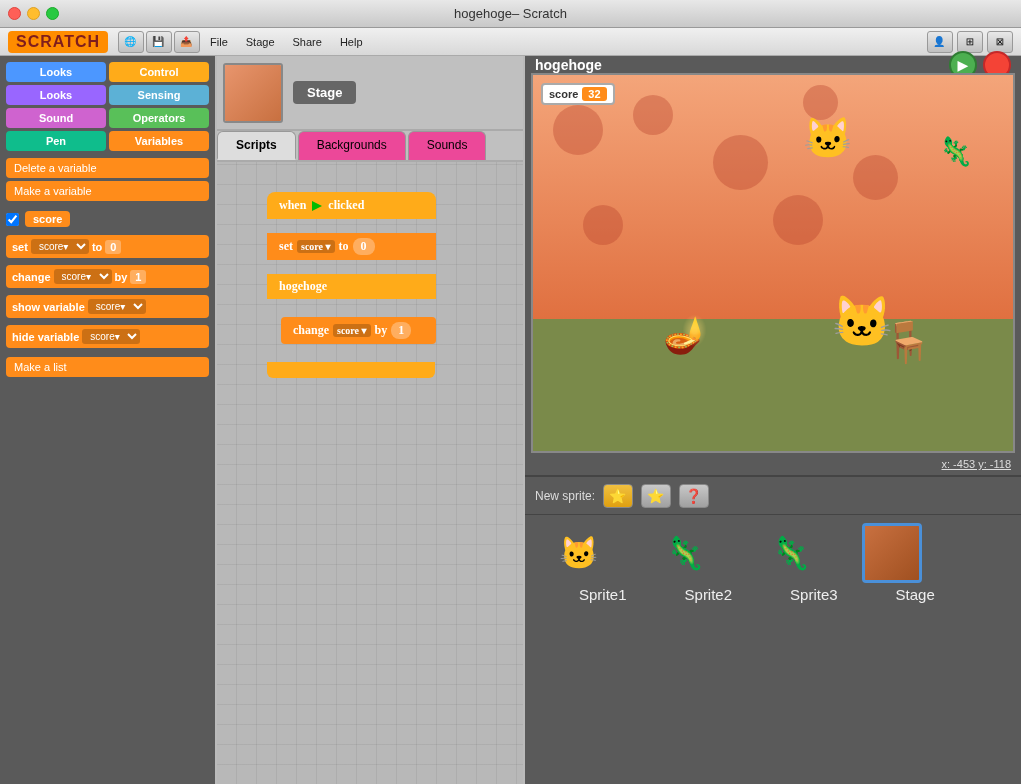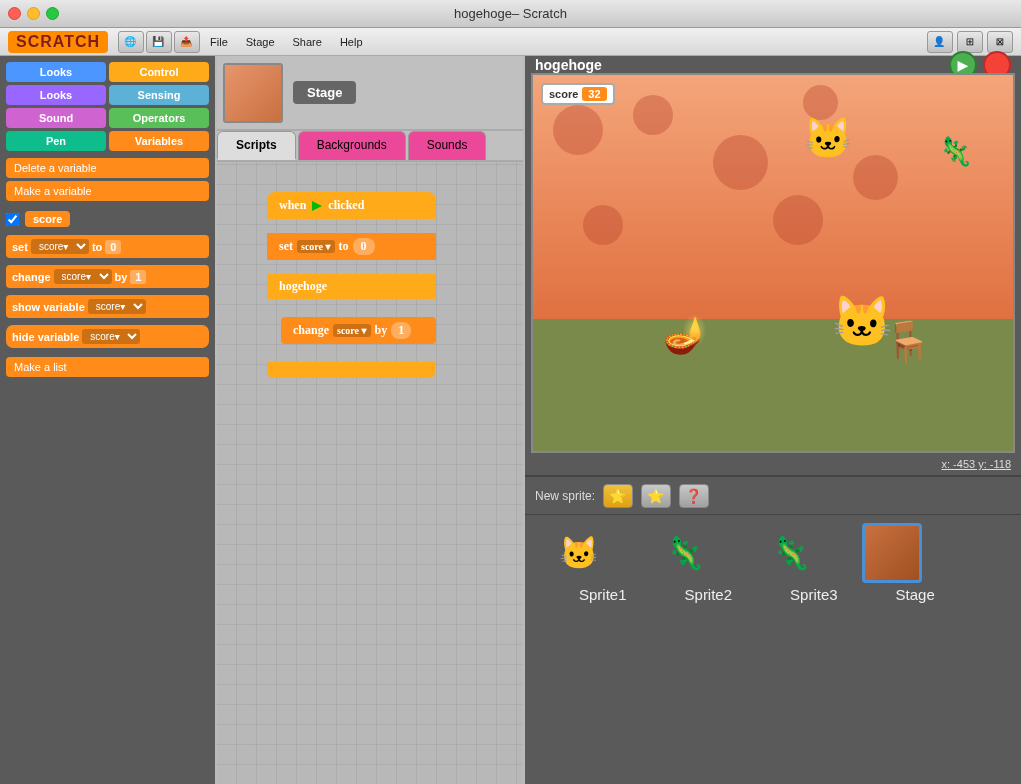--- a/index.html
+++ b/index.html
@@ -532,21 +532,21 @@
       <span class="block-num">1</span>
     </div>
 
     <div class="script-block" style="font-size:11px;">
       <span>show variable</span>
       <select class="block-dropdown">
         <option>score▾</option>
       </select>
     </div>
 
-    <div class="script-block" style="font-size:11px;border-radius:7px;">
+    <div class="script-block" style="font-size:11px;">
       <span>hide variable</span>
       <select class="block-dropdown">
         <option>score▾</option>
       </select>
     </div>
 
     <button class="make-list-btn">Make a list</button>
   </div>
 
   <div id="scripts-area">

